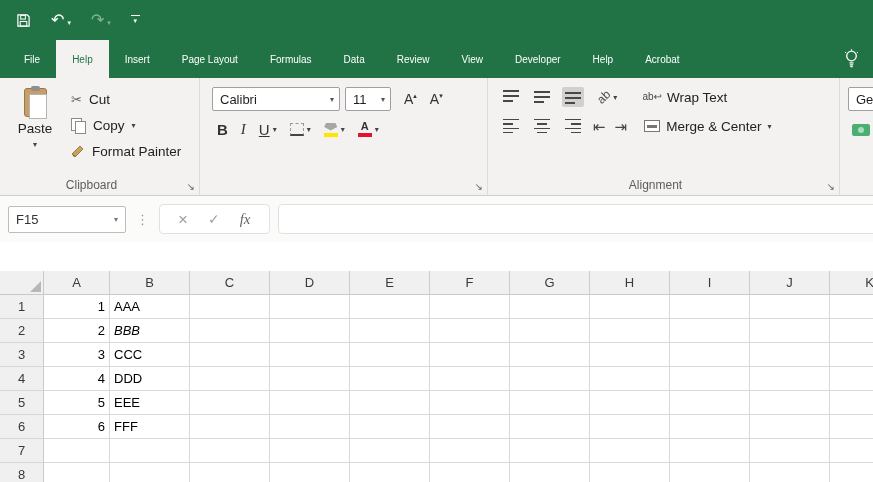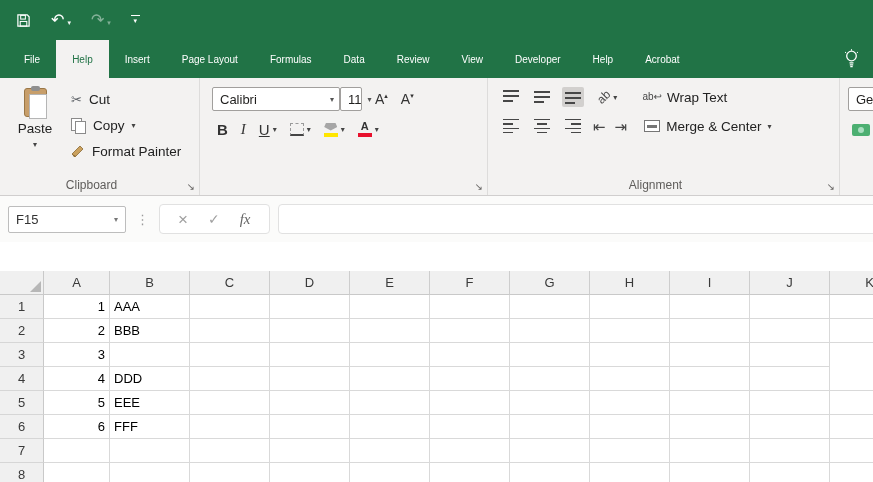--- a/index.html
+++ b/index.html
@@ -48,21 +48,21 @@
   .copy-icon:before{content:"";position:absolute;left:0;top:0;width:9px;height:11px;border:1px solid #8a8a8a;background:#fff}
   .copy-icon:after{content:"";position:absolute;left:4px;top:3px;width:9px;height:11px;border:1px solid #8a8a8a;background:#fff}
   .mini-dd{font-size:8px;color:#444}
 
   
   .fontg{width:288px;padding:9px 6px 0 12px}
   .frow{display:flex;align-items:center}
   .combo{background:#fff;border:1px solid #a19f9d;height:24px;display:flex;align-items:center;font-size:13px;color:#201f1e;padding:0 5px 0 7px;border-radius:2px}
   .combo .arr{margin-left:auto;font-size:8px;color:#555;padding-left:6px}
   .font-name{width:128px}
-  .font-size{width:22px;}
+  .font-size{width:46px;margin-left:5px}
   .sizebtn{font-size:14px;color:#333;margin-left:13px;line-height:1}
   .sizebtn sup{font-size:7px}
   .frow2{margin-top:11px;display:flex;align-items:center;gap:13px;padding-left:5px}
   .fmt-btn{font-size:15px;color:#333;display:flex;align-items:center;gap:3px;line-height:1}
   .bold{font-weight:700}
   .italic{font-style:italic;font-family:"Liberation Serif",serif}
   .underline{text-decoration:underline}
   .border-icon{width:14px;height:13px;border:1px dashed #9a9a9a;border-bottom:2px solid #444}
   .stack-icon{display:flex;flex-direction:column;align-items:center;gap:2px}
   .bucket{width:13px;height:8px;background:#a6a6a6;clip-path:polygon(15% 0,85% 0,100% 55%,50% 100%,0 55%)}
@@ -350,34 +350,35 @@
         <div class="cell" style="width: 80px;"></div>
         <div class="cell" style="width: 80px;"></div>
         <div class="cell" style="width: 80px;"></div>
         <div class="cell" style="width: 80px;"></div>
         <div class="cell" style="width: 80px;"></div>
         <div class="cell" style="width: 80px;"></div>
       </div>
       <div class="grid-row">
         <div class="row-header">2</div>
         <div class="cell num" style="width: 66px;">2</div>
-        <div class="cell" style="width: 80px;">BBB</div>
+        <div class="cell" style="width: 80px; font-style: italic;">BBB</div>
         <div class="cell" style="width: 80px;"></div>
         <div class="cell" style="width: 80px;"></div>
         <div class="cell" style="width: 80px;"></div>
         <div class="cell" style="width: 80px;"></div>
         <div class="cell" style="width: 80px;"></div>
         <div class="cell" style="width: 80px;"></div>
         <div class="cell" style="width: 80px;"></div>
         <div class="cell" style="width: 80px;"></div>
         <div class="cell" style="width: 80px;"></div>
       </div>
       <div class="grid-row">
         <div class="row-header">3</div>
         <div class="cell num" style="width: 66px;">3</div>
+        <div class="cell" style="width: 80px;">CCC</div>
         <div class="cell" style="width: 80px;"></div>
         <div class="cell" style="width: 80px;"></div>
         <div class="cell" style="width: 80px;"></div>
         <div class="cell" style="width: 80px;"></div>
         <div class="cell" style="width: 80px;"></div>
         <div class="cell" style="width: 80px;"></div>
         <div class="cell" style="width: 80px;"></div>
         <div class="cell" style="width: 80px;"></div>
         <div class="cell" style="width: 80px;"></div>
       </div>

